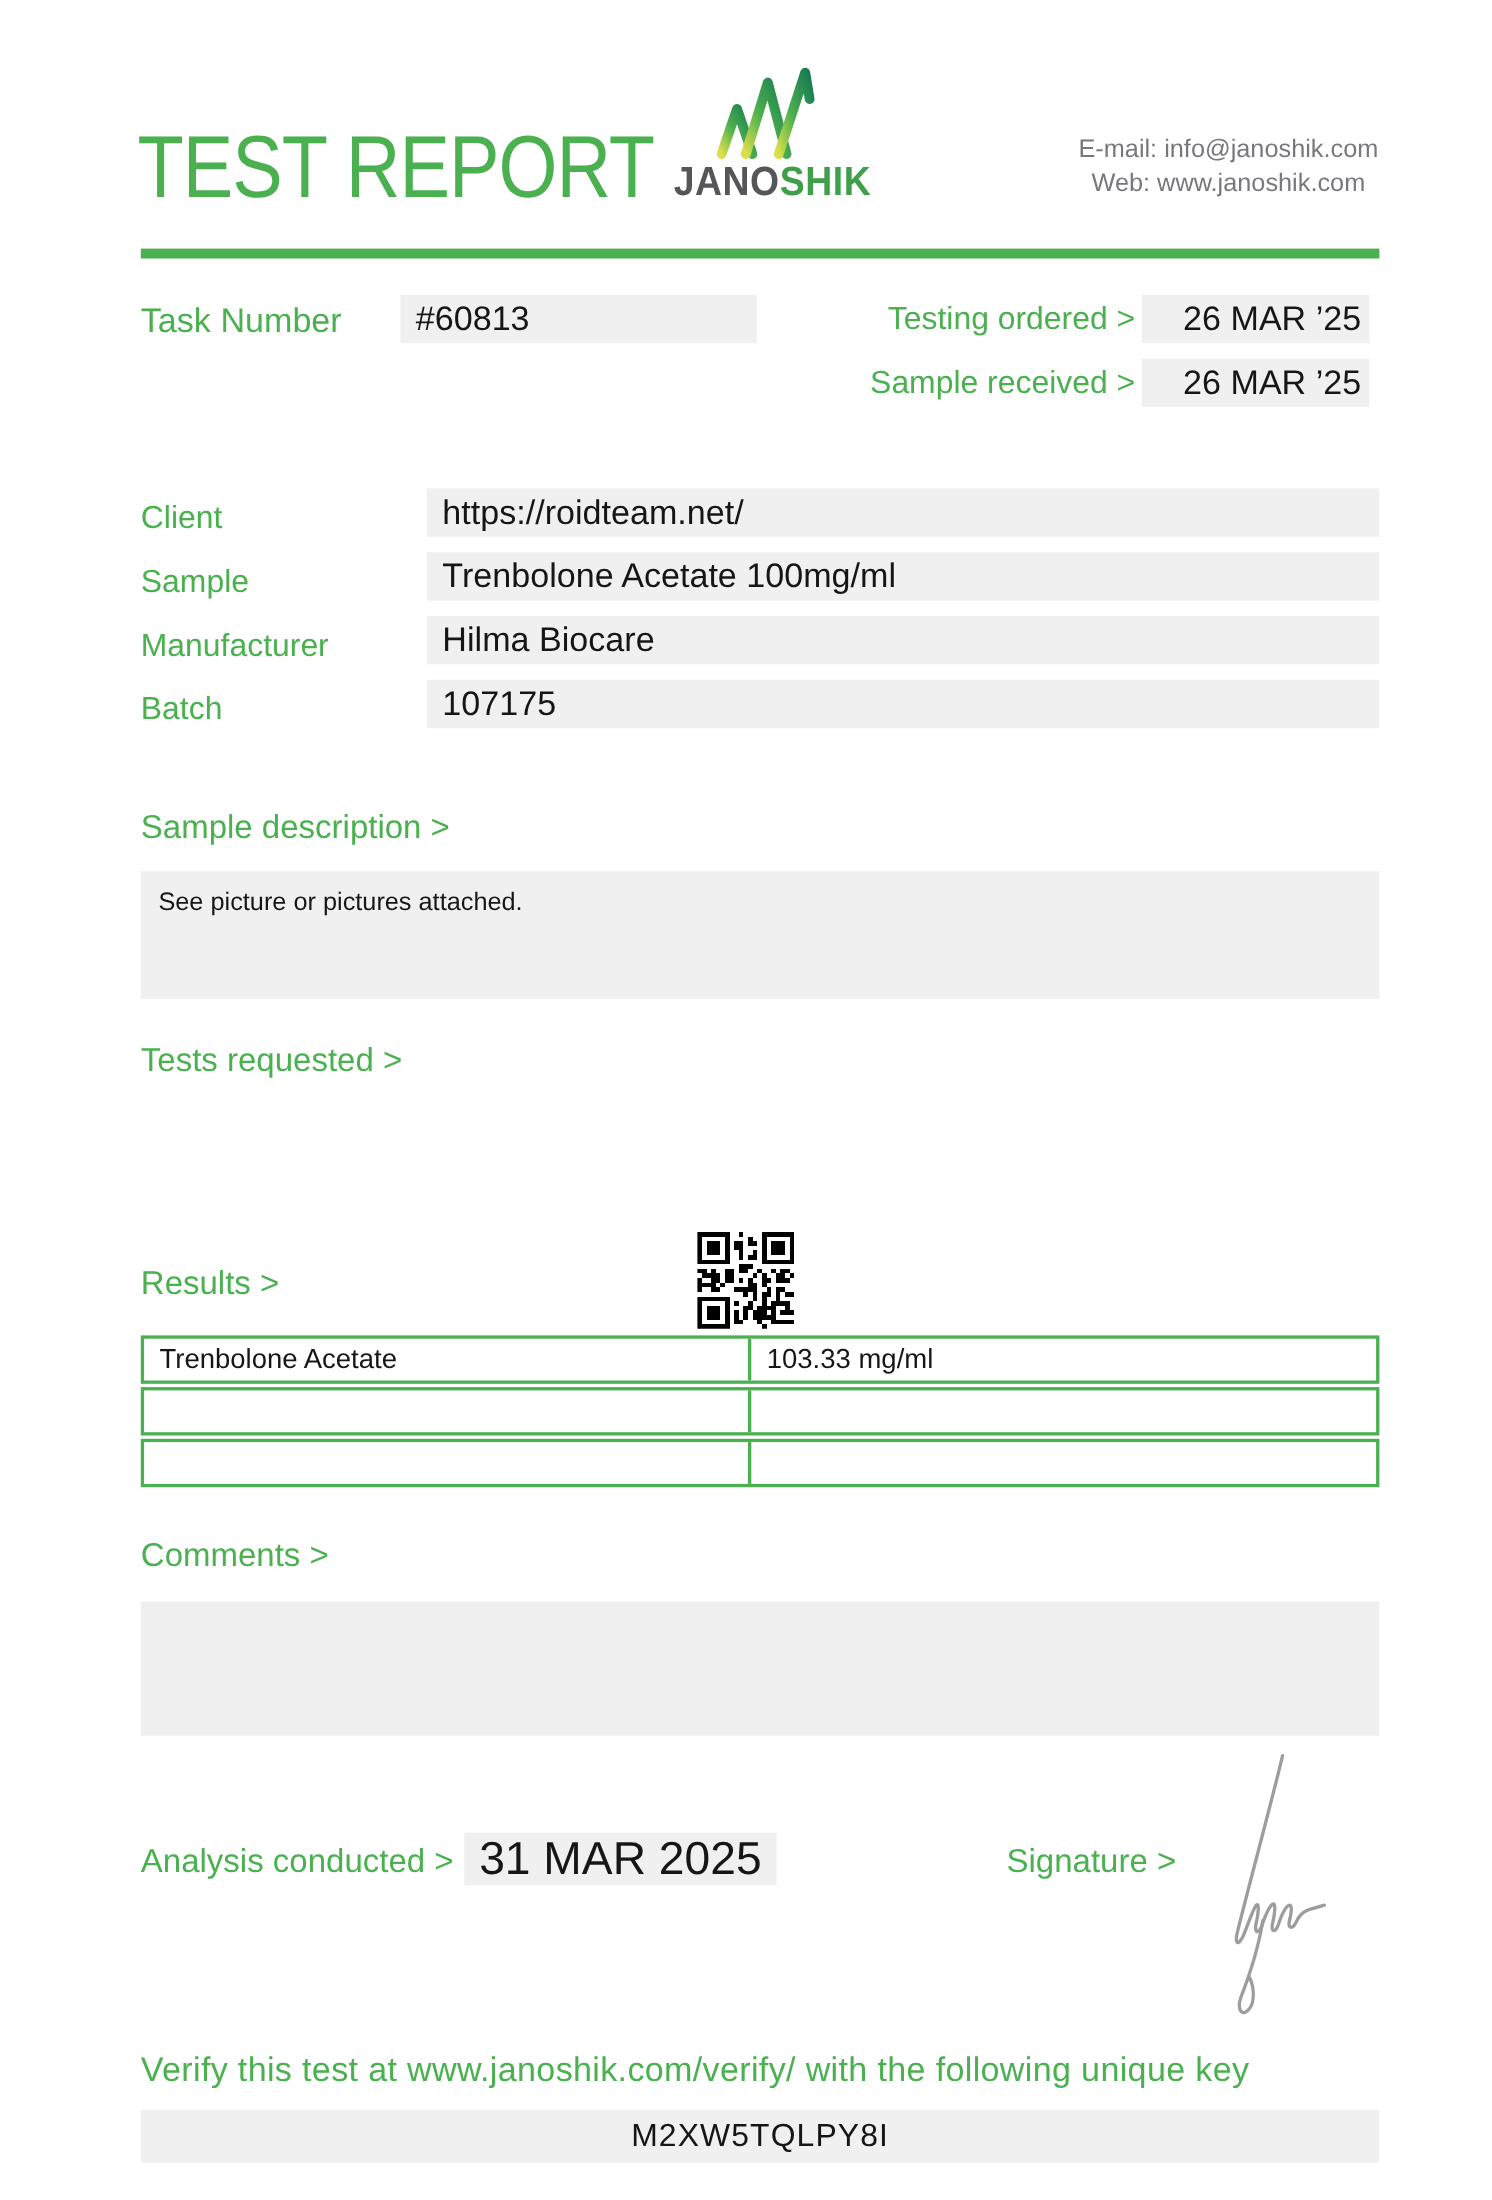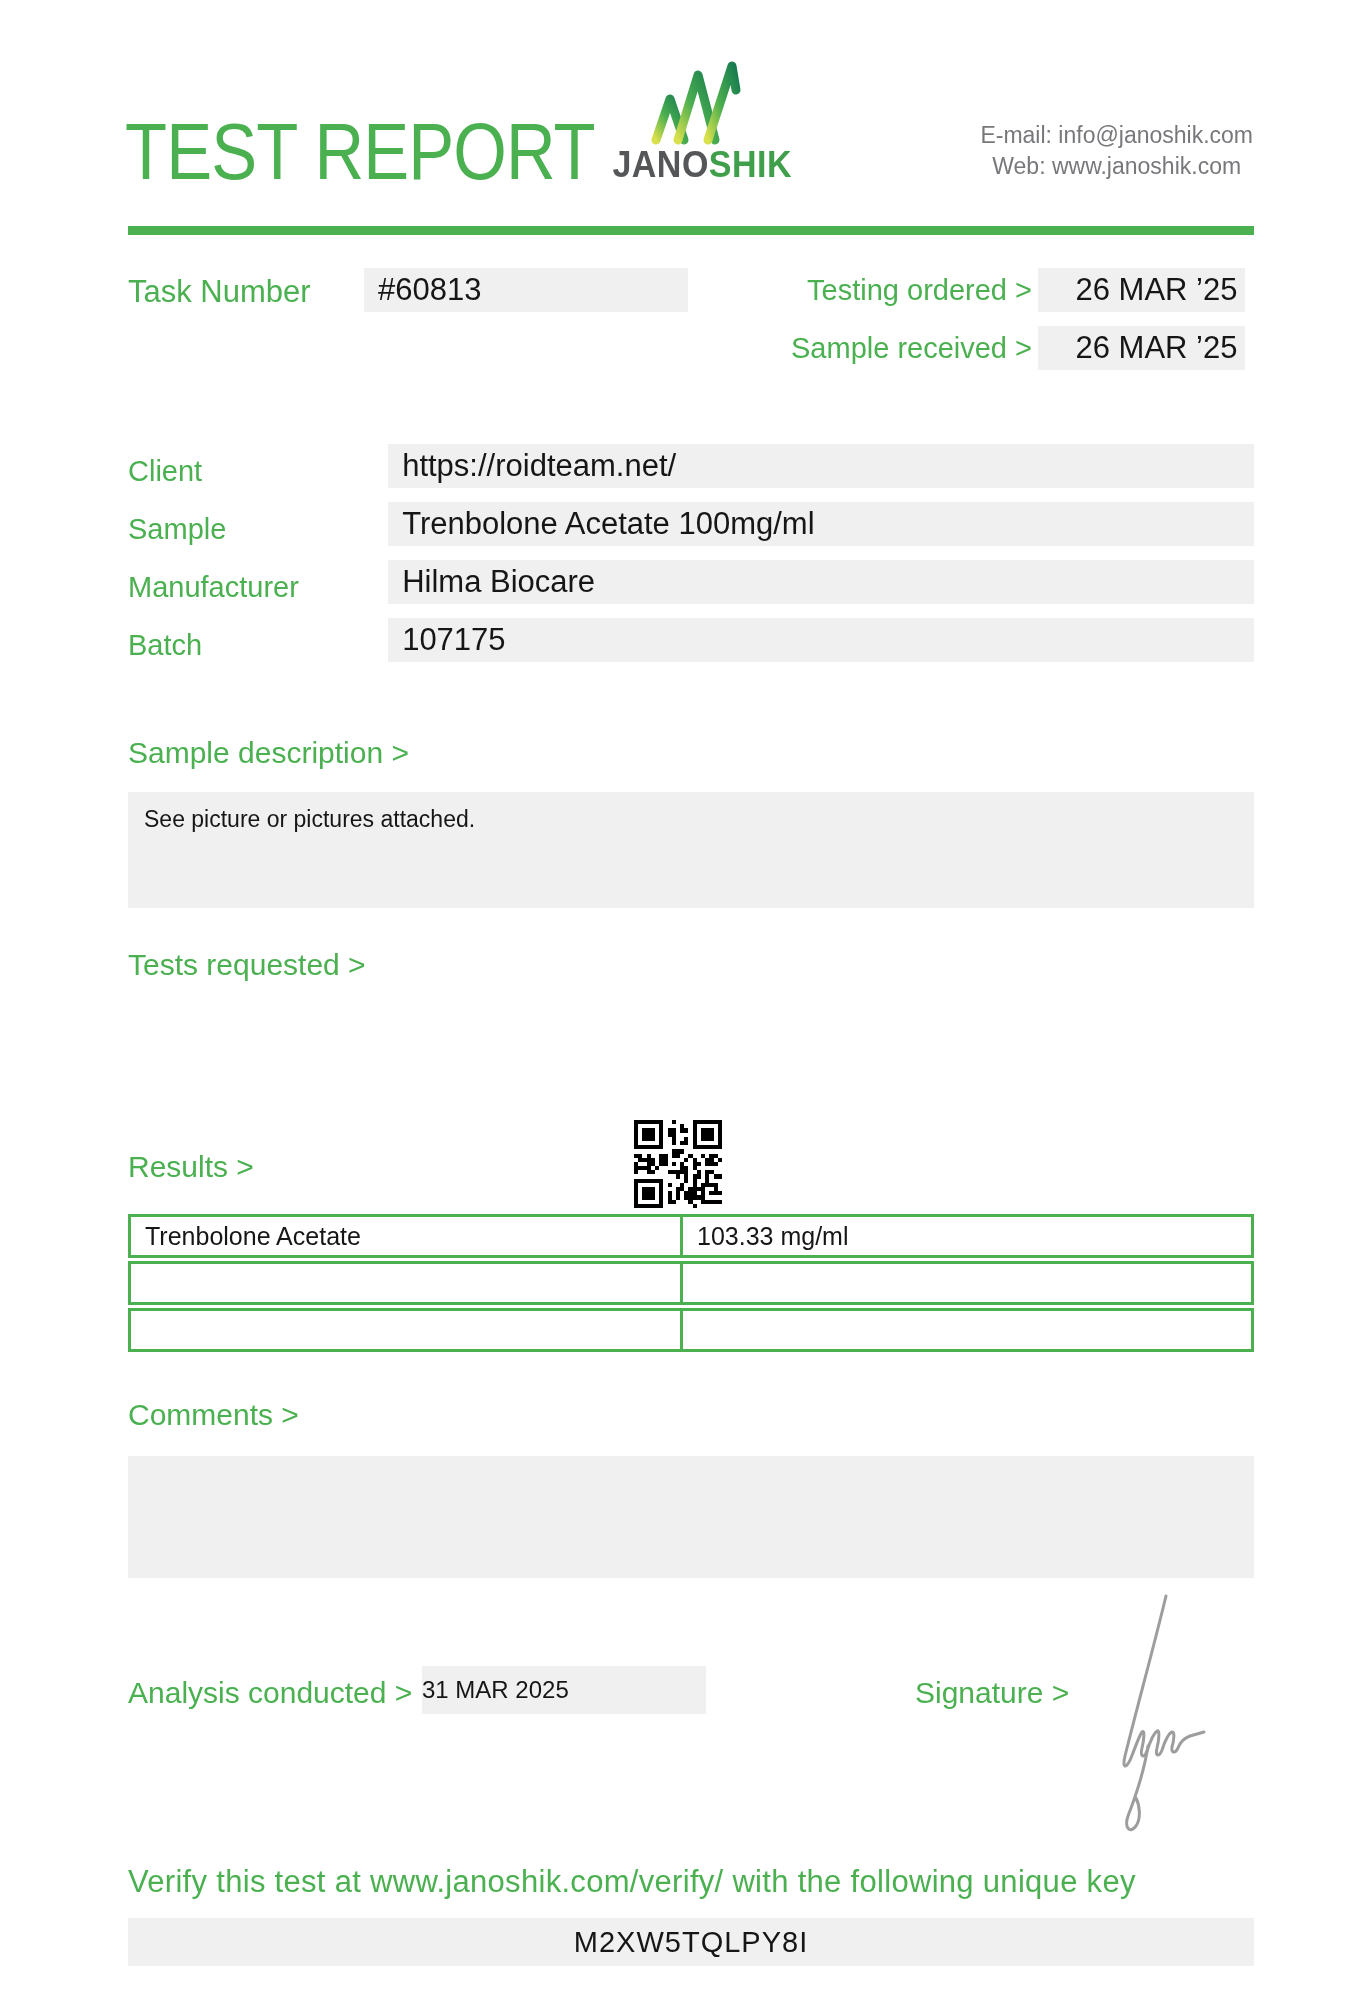--- a/index.html
+++ b/index.html
@@ -61,21 +61,21 @@
   .rtable{position:absolute;left:128px;top:1214px;width:1126px;border-radius:21px;}
   .rt-row{display:flex;border:3px solid var(--tgreen);margin-bottom:3px;height:44px;}
   .rt-row:last-child{margin-bottom:0;}
   .rt-cell{font-size:25px;color:var(--ink);line-height:38px;padding-left:14px;white-space:nowrap;overflow:hidden;}
   .rt-c1{width:552px;border-right:3px solid var(--tgreen);}
   .rt-c2{flex:1;}
 
   
   .an-label{position:absolute;left:128px;top:1676px;font-size:30px;color:var(--green);white-space:nowrap;}
   .an-box{position:absolute;left:422px;top:1666px;width:284px;height:48px;background:var(--box);
-          font-size:24px;line-height:48px;text-align:left;color:var(--ink);white-space:nowrap;}
+          font-size:42px;line-height:48px;text-align:center;color:var(--ink);white-space:nowrap;}
   .sig-label{position:absolute;left:915px;top:1676px;font-size:30px;color:var(--green);white-space:nowrap;}
   .sig{position:absolute;left:1078px;top:1586px;}
 
   .verify{position:absolute;left:128px;top:1864px;width:1126px;font-size:31px;color:var(--green);
           white-space:nowrap;letter-spacing:.3px;}
   .key-box{position:absolute;left:128px;top:1918px;width:1126px;height:48px;background:var(--box);
            text-align:center;font-size:29px;line-height:48px;letter-spacing:1px;color:var(--ink);}
 </style>
 </head>
 <body>

